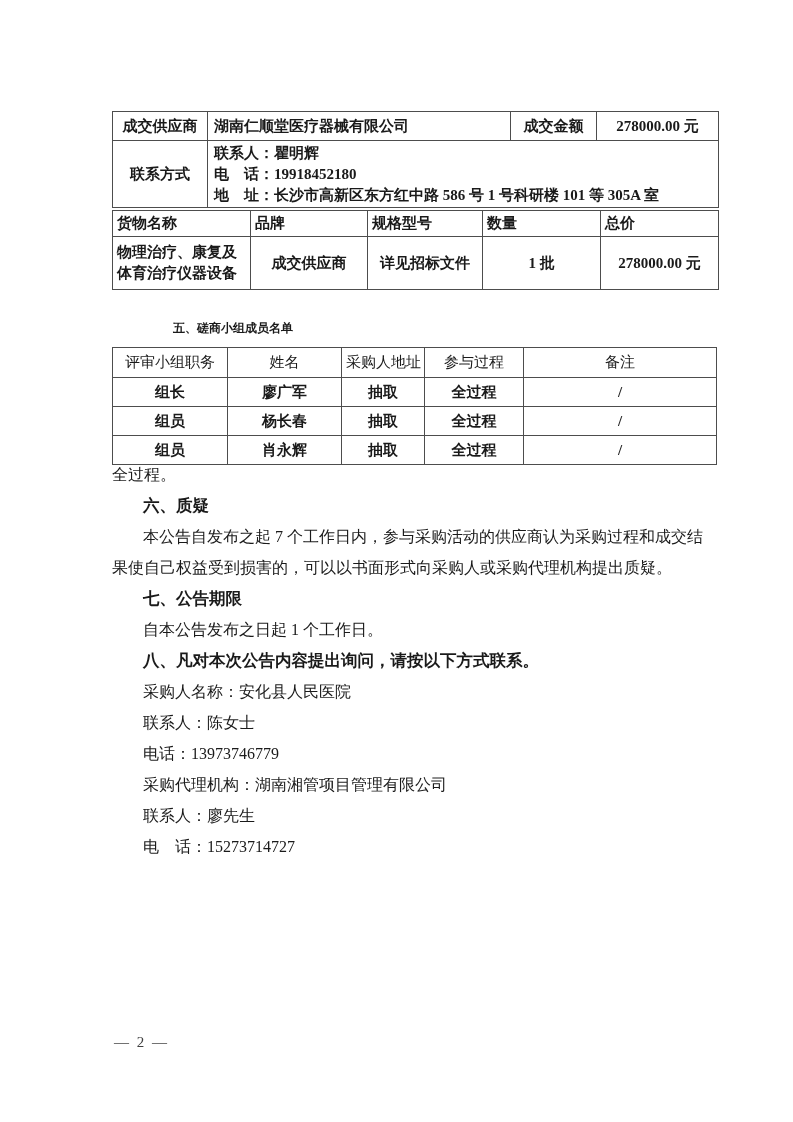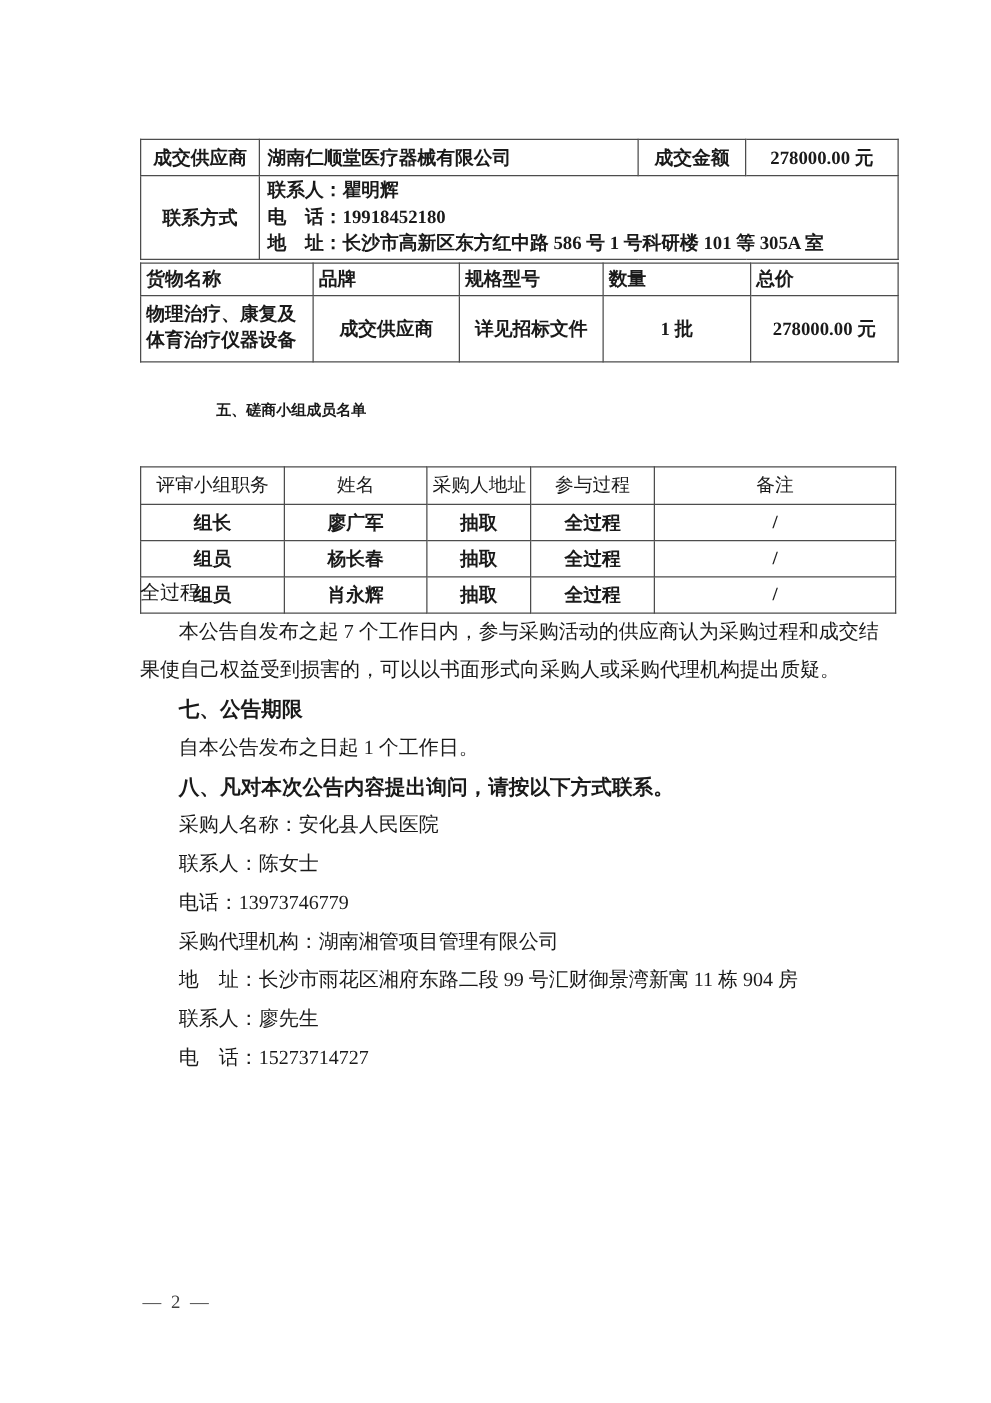--- a/index.html
+++ b/index.html
@@ -33,21 +33,21 @@
   .award-table .supplier{text-align:left;padding-left:6px;}
   .award-table .amount{text-align:center;}
   .award-table .contact-cell{height:66px;text-align:left;padding-left:6px;}
   .award-table .contact-cell div{line-height:21px;white-space:nowrap;}
   .goods-table{width:606px;margin-top:2px;}
   .goods-table th{height:25px;font-weight:bold;text-align:left;}
   .goods-table td{height:52px;text-align:center;}
   .goods-table td.gname{
     text-align:left;white-space:normal;line-height:21px;padding:0 4px;margin-top:20px;
   }
-  .member-table{position:absolute;top:347px;left:112px;width:604px;margin-top:26px;}
+  .member-table{position:absolute;top:347px;left:112px;width:604px;}
   .member-table th{height:29px;font-weight:normal;text-align:center;}
   .member-table td{height:28px;text-align:center;}
   
   .h5{
     position:absolute;top:320px;left:141px;
     font-size:12px;font-weight:bold;white-space:nowrap;margin-left:32px;
   }
   .body-flow{
     position:absolute;top:459px;left:112px;width:640px;
     font-size:16px;
@@ -160,31 +160,31 @@
       <td>抽取</td>
       <td>全过程</td>
       <td>/</td>
     </tr>
   </tbody>
     </table>
 
   <div class="body-flow">
     <div class="line">全过程。</div>
 
+    <div class="line hd indent">六、质疑</div>
     <div class="line indent">本公告自发布之起 7 个工作日内，参与采购活动的供应商认为采购过程和成交结</div>
     <div class="line">果使自己权益受到损害的，可以以书面形式向采购人或采购代理机构提出质疑。</div>
 
     <div class="line hd indent">七、公告期限</div>
     <div class="line indent">自本公告发布之日起 1 个工作日。</div>
 
     <div class="line hd indent">八、凡对本次公告内容提出询问，请按以下方式联系。</div>
     <div class="line indent">采购人名称：安化县人民医院</div>
     <div class="line indent">联系人：陈女士</div>
     <div class="line indent">电话：13973746779</div>
     <div class="line indent">采购代理机构：湖南湘管项目管理有限公司</div>
-    <div class="line indent">地　址：长沙市雨花区湘府东路二段 99 号汇财御景湾新寓 11 栋 904 房</div>
     <div class="line indent">联系人：廖先生</div>
     <div class="line indent">电　话：15273714727</div>
   </div>
 
   <div class="footer">— 2 —</div>
 
 </div>
 
 </body></html>

